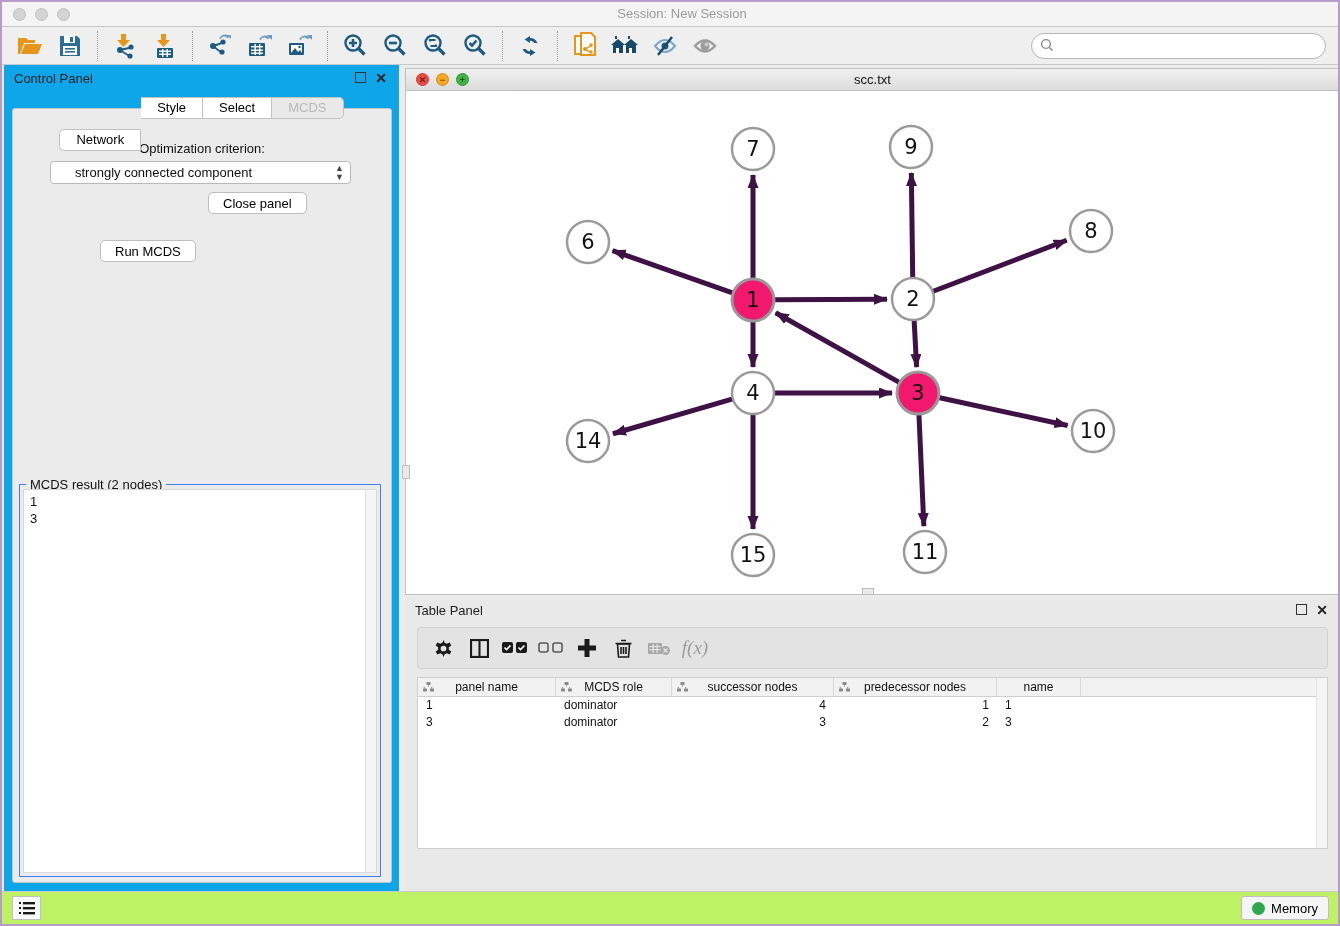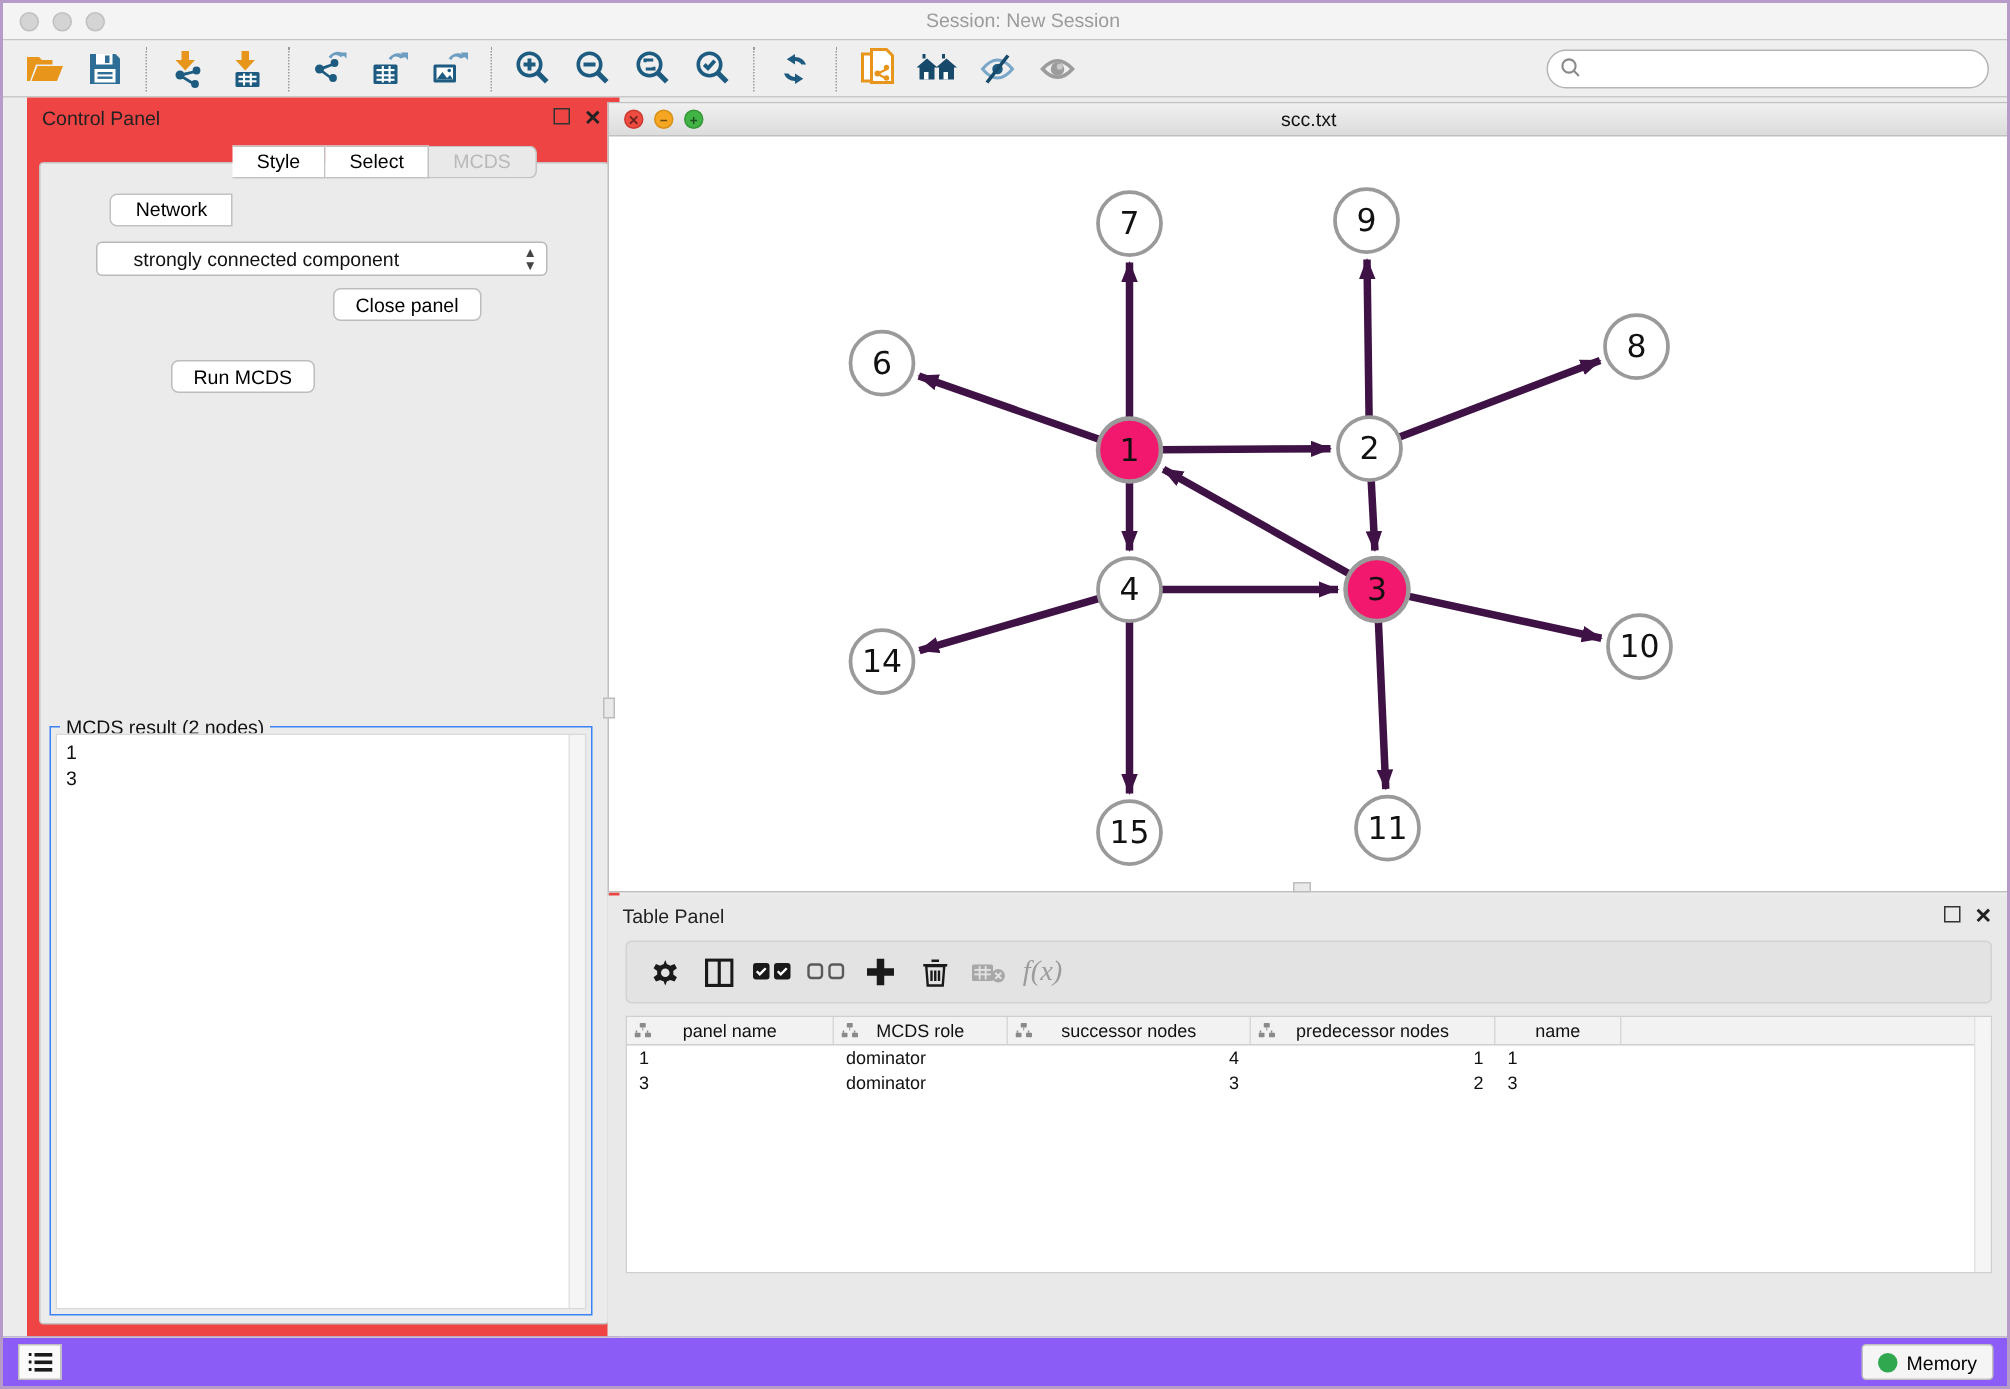--- a/index.html
+++ b/index.html
@@ -13,21 +13,21 @@
   .tl-dot { position:absolute; top:6px; width:13px; height:13px; border-radius:50%; background:#d4d4d4; border:1px solid #bfbfbf; }
   #win-title { position:absolute; left:0; right:0; top:4px; text-align:center; color:#9b9b9b; font-size:13px;padding-left:24px; }
   
   #toolbar { position:absolute; left:0; top:25px; right:0; height:38px; background:#efefef; border-bottom:1px solid #c9c9c9; display:flex; align-items:center; padding-left:8px; }
   .tb-icon { width:34px; height:30px; display:flex; align-items:center; justify-content:center; margin:0 3px; }
   .tb-sep { width:1px; height:30px; border-left:1px dotted #9a9a9a; margin:0 7px; }
   #search-wrap { position:absolute; right:12px; top:31px; width:295px; height:26px; }
   #search-input { width:100%; height:100%; border:1px solid #b5b5b5; border-radius:13px; padding:0 10px 0 28px; font-size:13px; background:#fff; outline:none; }
   #search-glass { position:absolute; left:9px; top:5px; width:14px; height:14px; pointer-events:none; }
   
-  #control-panel { position:absolute; left:16px; top:63px; width:395px; bottom:33px; background:#ef4444; }
+  #control-panel { position:absolute; left:2px; top:63px; width:395px; bottom:33px; background:#0ea5e9; }
   .panel-head { position:relative; height:28px; line-height:28px; padding-left:10px; font-size:13px; color:#222; }
   .panel-head .float-ico { position:absolute; top:7px; width:11px; height:11px; border:1.5px solid #333; }
   .panel-head .close-ico { position:absolute; top:5px; font-size:14px; font-weight:bold; color:#222; line-height:16px; }
   #ctrl-tabs { position:absolute; left:0; right:0; top:32px; display:flex; justify-content:center; z-index:2; }
   .seg-tab { height:22px; line-height:20px; padding:0 16px; background:#fff; border:1px solid #c2c2c2; border-left:none; font-size:13px; cursor:default; }
   .seg-tab:first-child { border-left:1px solid #c2c2c2; border-radius:5px 0 0 5px;margin-top:32px; }
   .seg-tab:last-child { border-radius:0 5px 5px 0; }
   .seg-tab.sel { background:#e9e9e9; color:#b9b9b9; }
   #ctrl-pane { position:absolute; left:8px; right:7px; top:43px; bottom:8px; background:#ebebeb; border:1px solid #c4c4c4; border-radius:3px; }
   #opt-label { position:absolute; left:0; right:0; top:32px; text-align:center; font-size:13px; }
@@ -56,21 +56,21 @@
   #fx-icon { font-family:"Liberation Serif",serif; font-style:italic; font-size:19px; color:#9c9c9c; }
   #node-table { position:absolute; left:12px; right:12px; top:80px; bottom:42px; background:#fff; border:1px solid #cfcfcf; }
   #tbl-head { display:flex; height:19px; background:#f2f2f2; border-bottom:1px solid #cfcfcf; }
   .th { position:relative; display:flex; align-items:center; justify-content:center; font-size:12px; border-right:1px solid #d8d8d8; color:#111; }
   .th svg { position:absolute; left:5px; }
   .tr { display:flex; height:17px; }
   .td { font-size:12px; line-height:17px; padding:0 8px; overflow:hidden; white-space:nowrap; }
   #tbl-scroll { position:absolute; right:0; top:0; bottom:0; width:11px; background:#f5f5f5; border-left:1px solid #e4e4e4; }
   #bottom-tabs-strip { position:absolute; left:0; right:0; bottom:8px; height:30px; display:flex; justify-content:center; align-items:center; }
   
-  #statusbar { position:absolute; left:0; right:0; bottom:0; height:33px; background:#8b5cf6; border-top:1px solid #c9c9c9; }
+  #statusbar { position:absolute; left:0; right:0; bottom:0; height:33px; background:#bef264; border-top:1px solid #c9c9c9; }
   #list-btn { position:absolute; left:10px; top:4px; width:29px; height:24px; background:#fafafa; border:1px solid #bfbfbf; display:flex; align-items:center; justify-content:center; }
   #memory-btn { position:absolute; right:9px; top:4px; height:24px; background:#f5f5f5; border:1px solid #bfbfbf; border-radius:3px; display:flex; align-items:center; padding:0 10px; font-size:13px; }
   #memory-dot { width:13px; height:13px; border-radius:50%; margin-right:6px; }
   svg { display:block; }
 </style>
 </head>
 <body>
 
 <div id="app">
 
@@ -246,20 +246,21 @@
       <span class="float-ico" style="right:33px"></span>
       <span class="close-ico" style="right:12px">✕</span>
     </div>
     <div id="ctrl-tabs">
         <button class="seg-tab">Network</button>
         <button class="seg-tab">Style</button>
         <button class="seg-tab">Select</button>
         <button class="seg-tab sel">MCDS</button>
       </div>
     <div id="ctrl-pane">
+      <div id="opt-label">Optimization criterion:</div>
       <div id="opt-select">
         <span>strongly connected component</span>
         <span class="stepper">▲<br>▼</span>
       </div>
       <button class="btn" id="run-btn">Run MCDS</button>
       <button class="btn" id="close-btn">Close panel</button>
       <div id="result-fieldset">
         <div id="result-legend">MCDS result (2 nodes)</div>
         <div id="result-box">
           <div id="result-text">1

